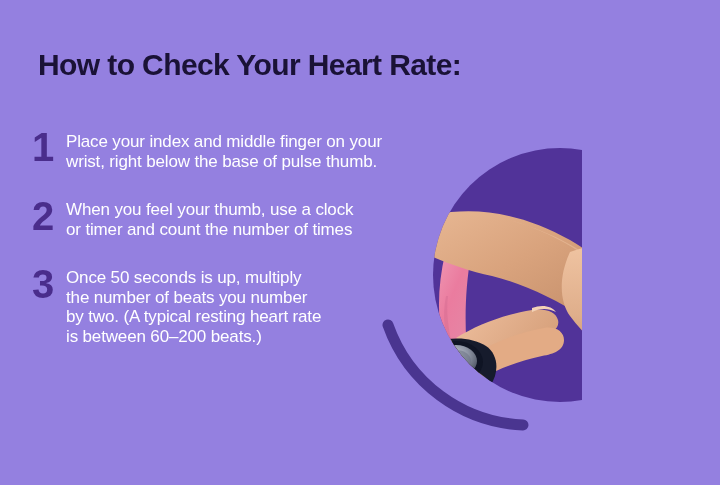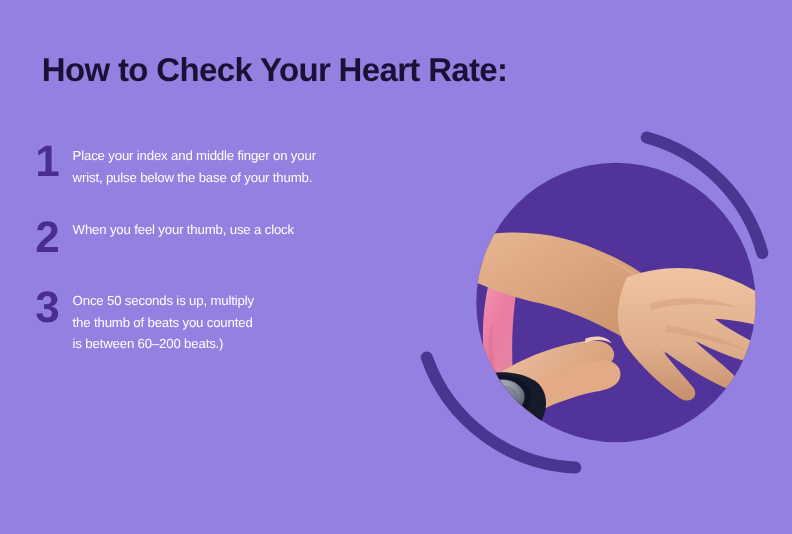--- a/index.html
+++ b/index.html
@@ -2,39 +2,39 @@
 <html><head>
 <meta charset="utf-8">
 <style>
   html,body{margin:0;padding:0;}
   body{
     width:720px;height:485px;overflow:hidden;
     font-family:"Liberation Sans",sans-serif;
     background:#9480e0;
     position:relative;
   }
-  #stage{position:absolute;inset:0;width:720px;height:485px;overflow:hidden;background:#9480e0;}
+  #stage{position:absolute;inset:0;width:582px;height:485px;overflow:hidden;background:#9480e0;}
 
   
   #title{
     position:absolute;left:38px;top:48px;
     font-size:30px;font-weight:700;letter-spacing:-0.6px;
     color:#1a1236;white-space:nowrap;
   }
 
   
   #steps{position:absolute;left:32px;top:128px;width:390px;}
   .step{position:relative;display:flex;align-items:flex-start;margin-bottom:26px;}
   .step-num{
     width:34px;flex:0 0 34px;
     font-size:40px;line-height:38px;font-weight:700;
     color:#4a2d8c;letter-spacing:-1px;
   }
   .step-body{
-    color:#ffffff;font-size:12px;line-height:19.5px;
+    color:#ffffff;font-size:17px;line-height:19.5px;
     font-weight:500;letter-spacing:-0.15px;padding-top:4px;
   }
   .step-body .ln{display:block;white-space:nowrap;}
   .step-2 .step-body{padding-top:3px;}
   .step-3 .step-body{padding-top:3px;}
 
   
   #art{position:absolute;left:360px;top:100px;width:360px;height:345px;}
   #art svg{display:block;width:360px;height:345px;}
 </style>
@@ -136,34 +136,36 @@
       </g>
     </svg>
   </div>
 
   <div id="steps">
 
     <div class="step step-1">
       <div class="step-num">1</div>
       <div class="step-body">
         <span class="ln">Place your index and middle finger on your</span>
-        <span class="ln">wrist, pulse below the base of your thumb.</span>
+        <span class="ln">wrist, right below the base of pulse thumb.</span>
       </div>
     </div>
 
     <div class="step step-2">
       <div class="step-num">2</div>
       <div class="step-body">
         <span class="ln">When you feel your thumb, use a clock</span>
+        <span class="ln">or timer and count the number of times</span>
       </div>
     </div>
 
     <div class="step step-3">
       <div class="step-num">3</div>
       <div class="step-body">
         <span class="ln">Once 50 seconds is up, multiply</span>
-        <span class="ln">the thumb of beats you counted</span>
+        <span class="ln">the number of beats you number</span>
+        <span class="ln">by two. (A typical resting heart rate</span>
         <span class="ln">is between 60–200 beats.)</span>
       </div>
     </div>
 
   </div>
 </div>
 
 </body></html>

